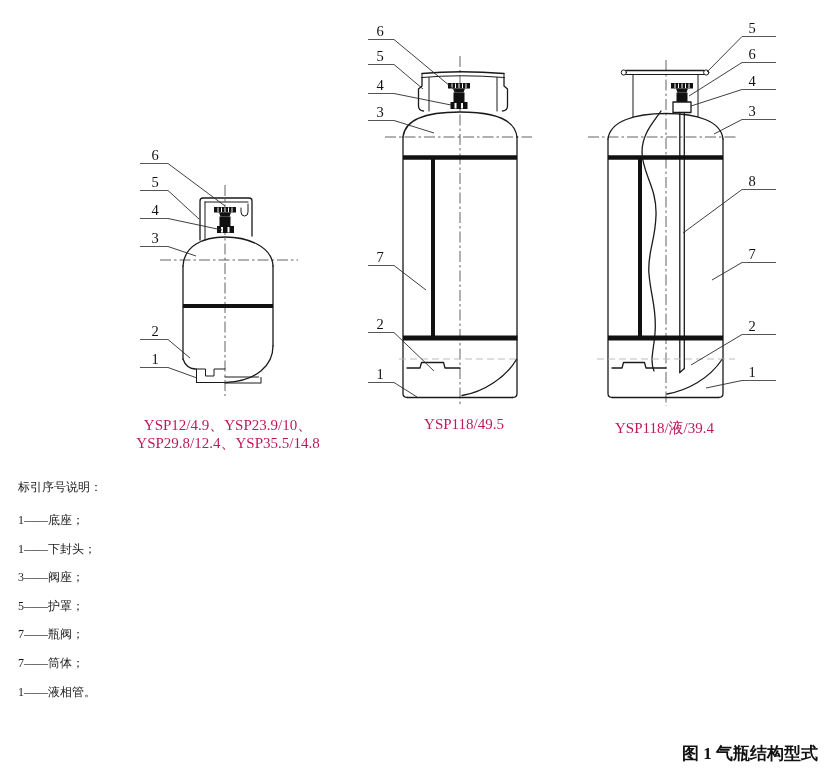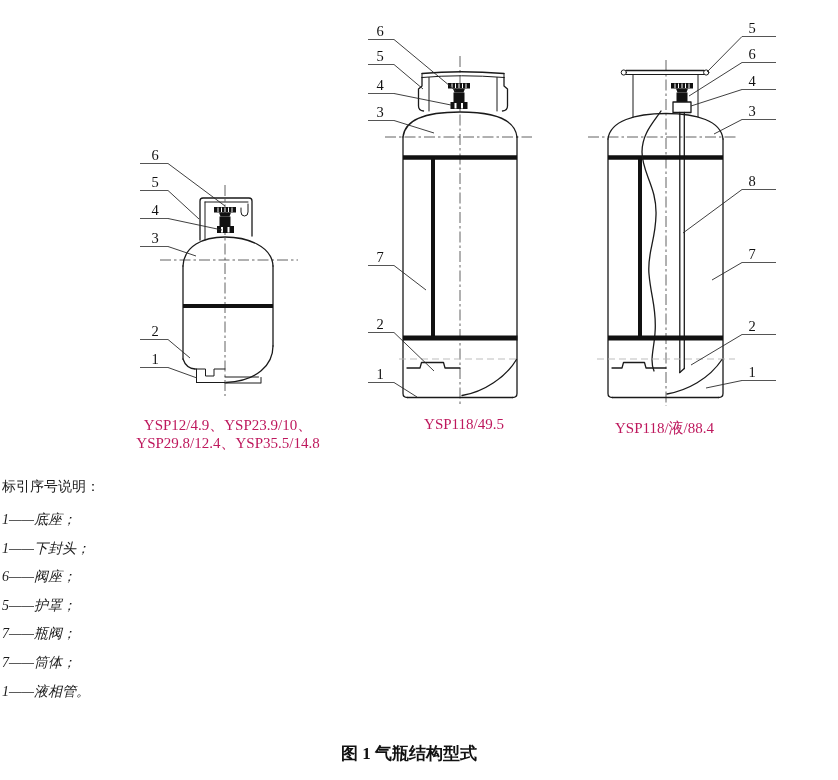--- a/index.html
+++ b/index.html
@@ -9,24 +9,24 @@
   svg{position:absolute;overflow:visible;}
   .ol{fill:none;stroke:#1a1a1a;stroke-width:1.3;stroke-linejoin:round;stroke-linecap:round;}
   .thin{stroke-width:1;}
   .centerline{fill:none;stroke:#3a3a3a;stroke-width:0.8;stroke-dasharray:11 3 2.5 3;}
   .faint{fill:none;stroke:#b5b5b5;stroke-width:0.9;stroke-dasharray:7 4;}
   .weld{stroke:#111;fill:none;}
   .callout-text{font-family:"Liberation Serif","DejaVu Serif",serif;font-size:14.5px;fill:#111;text-anchor:middle;}
   .underline{stroke:#555;stroke-width:1;}
   .leader{stroke:#2a2a2a;stroke-width:0.9;fill:none;}
   .caption{position:absolute;font-size:15px;text-align:center;line-height:17.5px;color:#be185d;white-space:nowrap;}
-  .legend{position:absolute;left:2px;top:477px;font-size:14px;color:#1a1a1a;}
+  .legend{position:absolute;left:18px;top:477px;font-size:12px;color:#1a1a1a;}
   .legend-heading{line-height:20px;margin-bottom:9px;}
-  .legend-item{line-height:28.6px;font-style:italic;}
-  .fig-title{position:absolute;left:0;top:742px;width:818px;text-align:center;
+  .legend-item{line-height:28.6px;}
+  .fig-title{position:absolute;left:0;top:742px;width:818px;text-align:right;
              font-size:17px;font-weight:bold;color:#111;}
 </style>
 </head>
 <body>
 
 <div class="page">
 
   <svg style="left:130px;top:140px" width="190" height="275" viewBox="0 0 190 275">
     <defs>
       <g id="valve-glyph">
@@ -265,27 +265,27 @@
       <line class="underline" x1="157" y1="370.5" x2="191" y2="370.5"></line>
       <path class="leader" d="M 157 370.5 L 121 378"></path>
     </g>
   </svg>
 
   <div class="caption" style="left:96px;top:417px;width:264px;">
     <div>YSP12/4.9、YSP23.9/10、</div>
     <div>YSP29.8/12.4、YSP35.5/14.8</div>
   </div>
   <div class="caption" style="left:384px;top:416px;width:160px;">YSP118/49.5</div>
-  <div class="caption" style="left:583px;top:420px;width:163px;">YSP118/液/88.4</div>
+  <div class="caption" style="left:583px;top:420px;width:163px;">YSP118/液/39.4</div>
 
   <div class="legend">
     <div class="legend-heading">标引序号说明：</div>
     <div class="legend-item">1——底座；</div>
     <div class="legend-item">1——下封头；</div>
-    <div class="legend-item">6——阀座；</div>
+    <div class="legend-item">3——阀座；</div>
     <div class="legend-item">5——护罩；</div>
     <div class="legend-item">7——瓶阀；</div>
     <div class="legend-item">7——筒体；</div>
     <div class="legend-item">1——液相管。</div>
   </div>
 
   <div class="fig-title">图 1  气瓶结构型式</div>
 
 </div>
 

